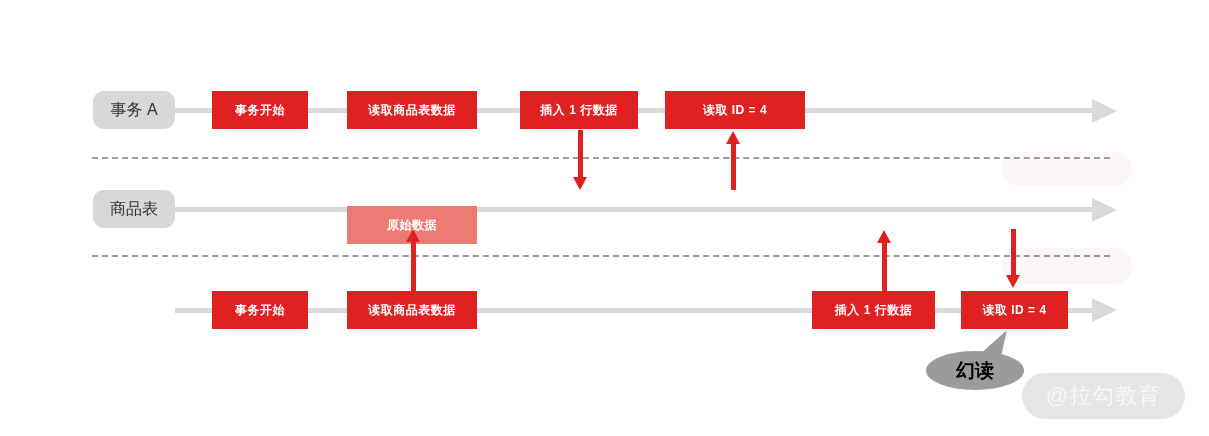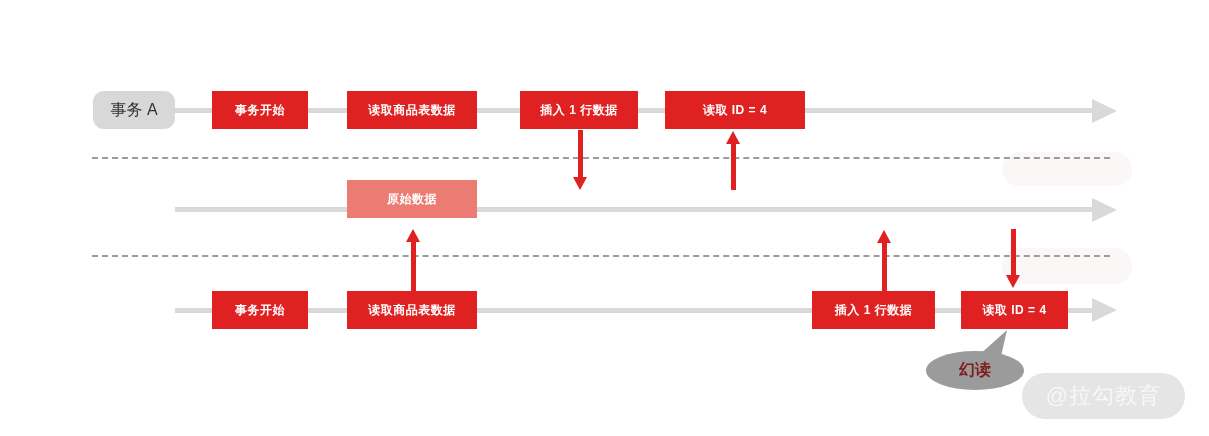--- a/index.html
+++ b/index.html
@@ -39,21 +39,21 @@
   .head-down {
     position:absolute; width:0; height:0;
     border-left:7px solid transparent; border-right:7px solid transparent;
     border-top:13px solid #e02121;
   }
   
   .bubble {
     position:absolute; left:926px; top:351px; width:98px; height:39px;
     background:#9b9b9b; border-radius:50%;
     display:flex; align-items:center; justify-content:center;
-    color:#7f1d1d; font-size:16px; font-weight:bold;
+    color:#000000; font-size:19px; font-weight:bold;
   }
   .bubble-tail { position:absolute; left:960px; top:328px; }
   
   .watermark {
     position:absolute; left:1022px; top:373px; width:163px; height:46px;
     background:#e5e5e5; border-radius:23px;
     display:flex; align-items:center; justify-content:center;
     color:#f7f7f7; font-size:22px; letter-spacing:1px;
   }
   .ghost {
@@ -72,27 +72,28 @@
   <div class="lane-arrowhead" style="top:99px"></div>
   <div class="lane-line" style="top:207px"></div>
   <div class="lane-arrowhead" style="top:198px"></div>
   <div class="lane-line" style="top:308px"></div>
   <div class="lane-arrowhead" style="top:298px"></div>
 
   <div class="dash" style="top:157px"></div>
   <div class="dash" style="top:255px"></div>
 
   <div class="pill" style="top:91px">事务 A</div>
+  <div class="pill" style="top:190px">商品表</div>
 
   <div class="box red" style="left:212px;top:91px;width:96px">事务开始</div>
   <div class="box red" style="left:347px;top:91px;width:130px">读取商品表数据</div>
   <div class="box red" style="left:520px;top:91px;width:118px">插入 1 行数据</div>
   <div class="box red" style="left:665px;top:91px;width:140px">读取 ID = 4</div>
 
-  <div class="box salmon" style="left:347px;top:180px;width:130px">原始数据</div>
+  <div class="box salmon" style="left:347px;top:206px;width:130px">原始数据</div>
 
   <div class="box red" style="left:212px;top:291px;width:96px">事务开始</div>
   <div class="box red" style="left:347px;top:291px;width:130px">读取商品表数据</div>
   <div class="box red" style="left:812px;top:291px;width:123px">插入 1 行数据</div>
   <div class="box red" style="left:961px;top:291px;width:107px">读取 ID = 4</div>
 
   <div class="stem" style="left:578px;top:130px;height:48px"></div>
   <div class="head-down" style="left:573px;top:177px"></div>
 
   <div class="head-up" style="left:726px;top:131px"></div>

